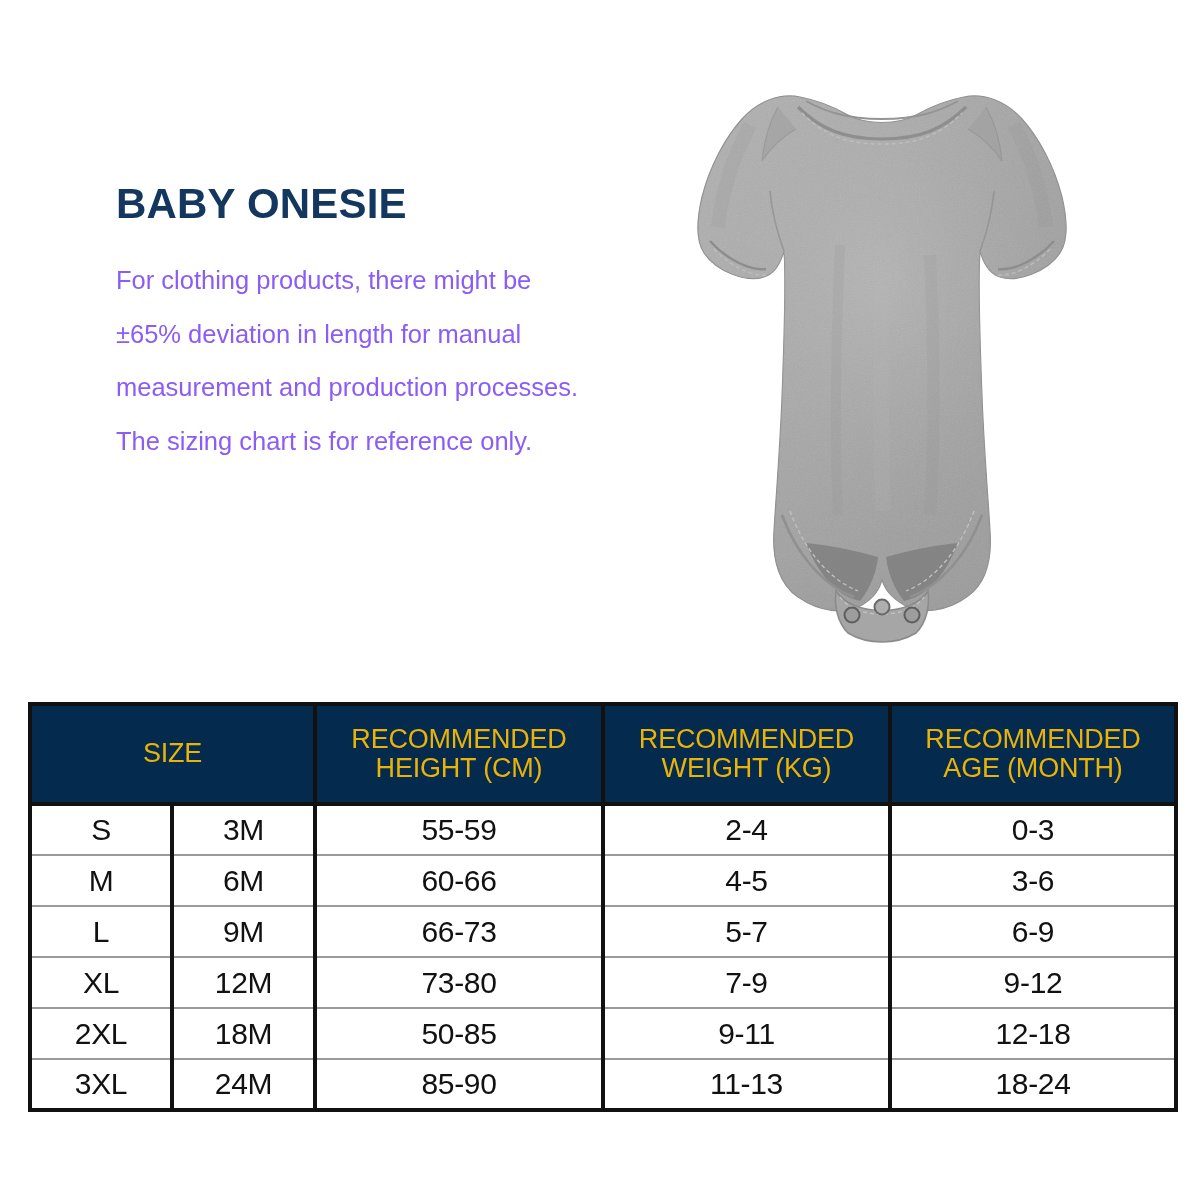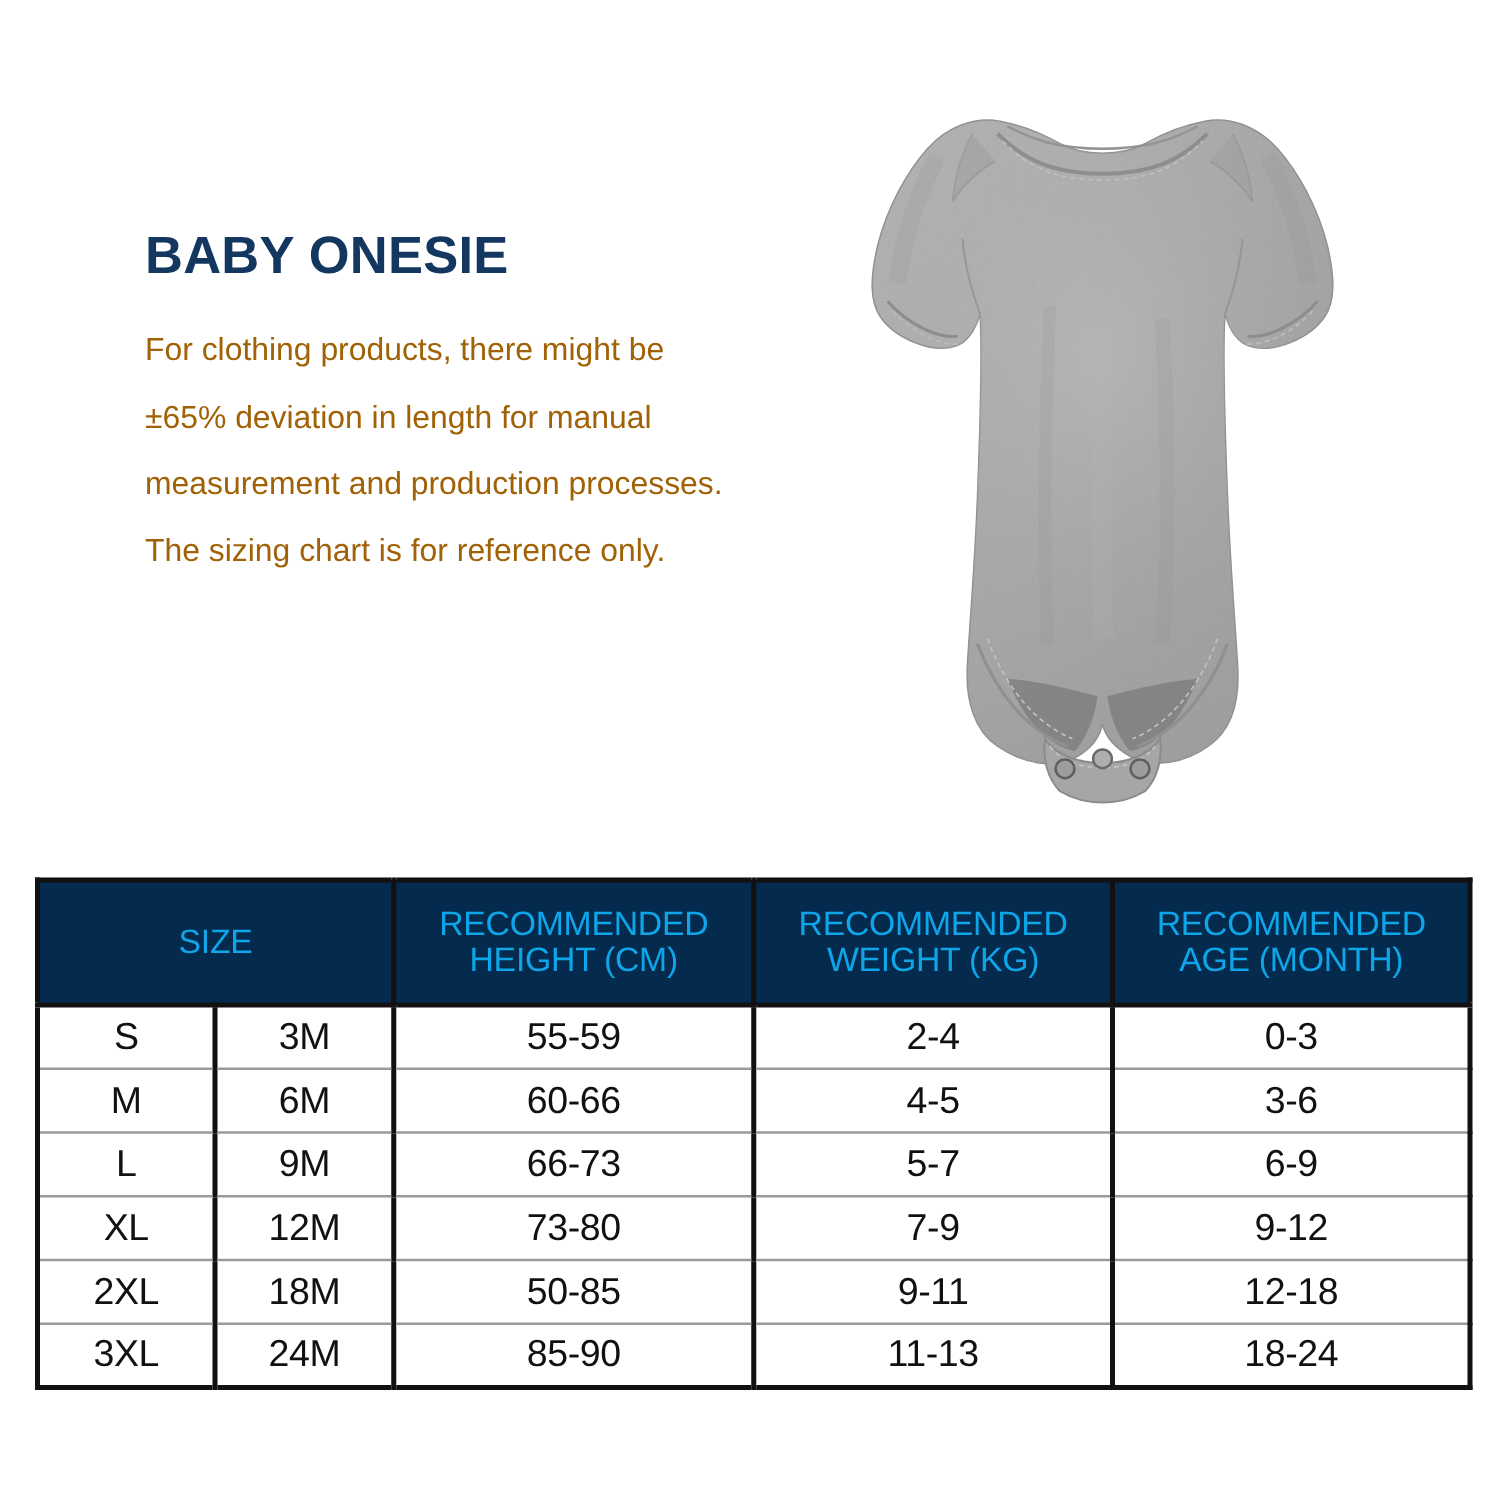--- a/index.html
+++ b/index.html
@@ -17,21 +17,21 @@
     font-size: 42px;
     font-weight: 700;
     letter-spacing: 0.2px;
     color: #143760;
     line-height: 1.05;
   }
   .desc { margin-top: 42px; }
   .desc-line {
     font-size: 25.5px;
     font-weight: 400;
-    color: #a16207;
+    color: #8b5cf6;
     line-height: 1;
     margin-bottom: 28px;
     white-space: nowrap;
   }
 
   
   .garment { position: absolute; left: 630px; top: 45px; width: 500px; height: 630px; }
   .garment svg { display: block; width: 100%; height: 100%; }
 
   
@@ -44,21 +44,21 @@
     table-layout: fixed;
   }
   .size-table col.c-size   { width: 142px; }
   .size-table col.c-age-cd { width: 143px; }
   .size-table col.c-h      { width: 288px; }
   .size-table col.c-w      { width: 287px; }
   .size-table col.c-a      { width: 286px; }
 
   .size-table thead th {
     background: #042a4d;
-    color: #0ea5e9;
+    color: #eab308;
     font-size: 27px;
     font-weight: 400;
     line-height: 1.08;
     height: 100px;
     padding: 4px 6px;
     text-align: center;
     vertical-align: middle;
     border-left: 4px solid #111;
     border-right: 4px solid #111;
     border-bottom: 4px solid #111;

